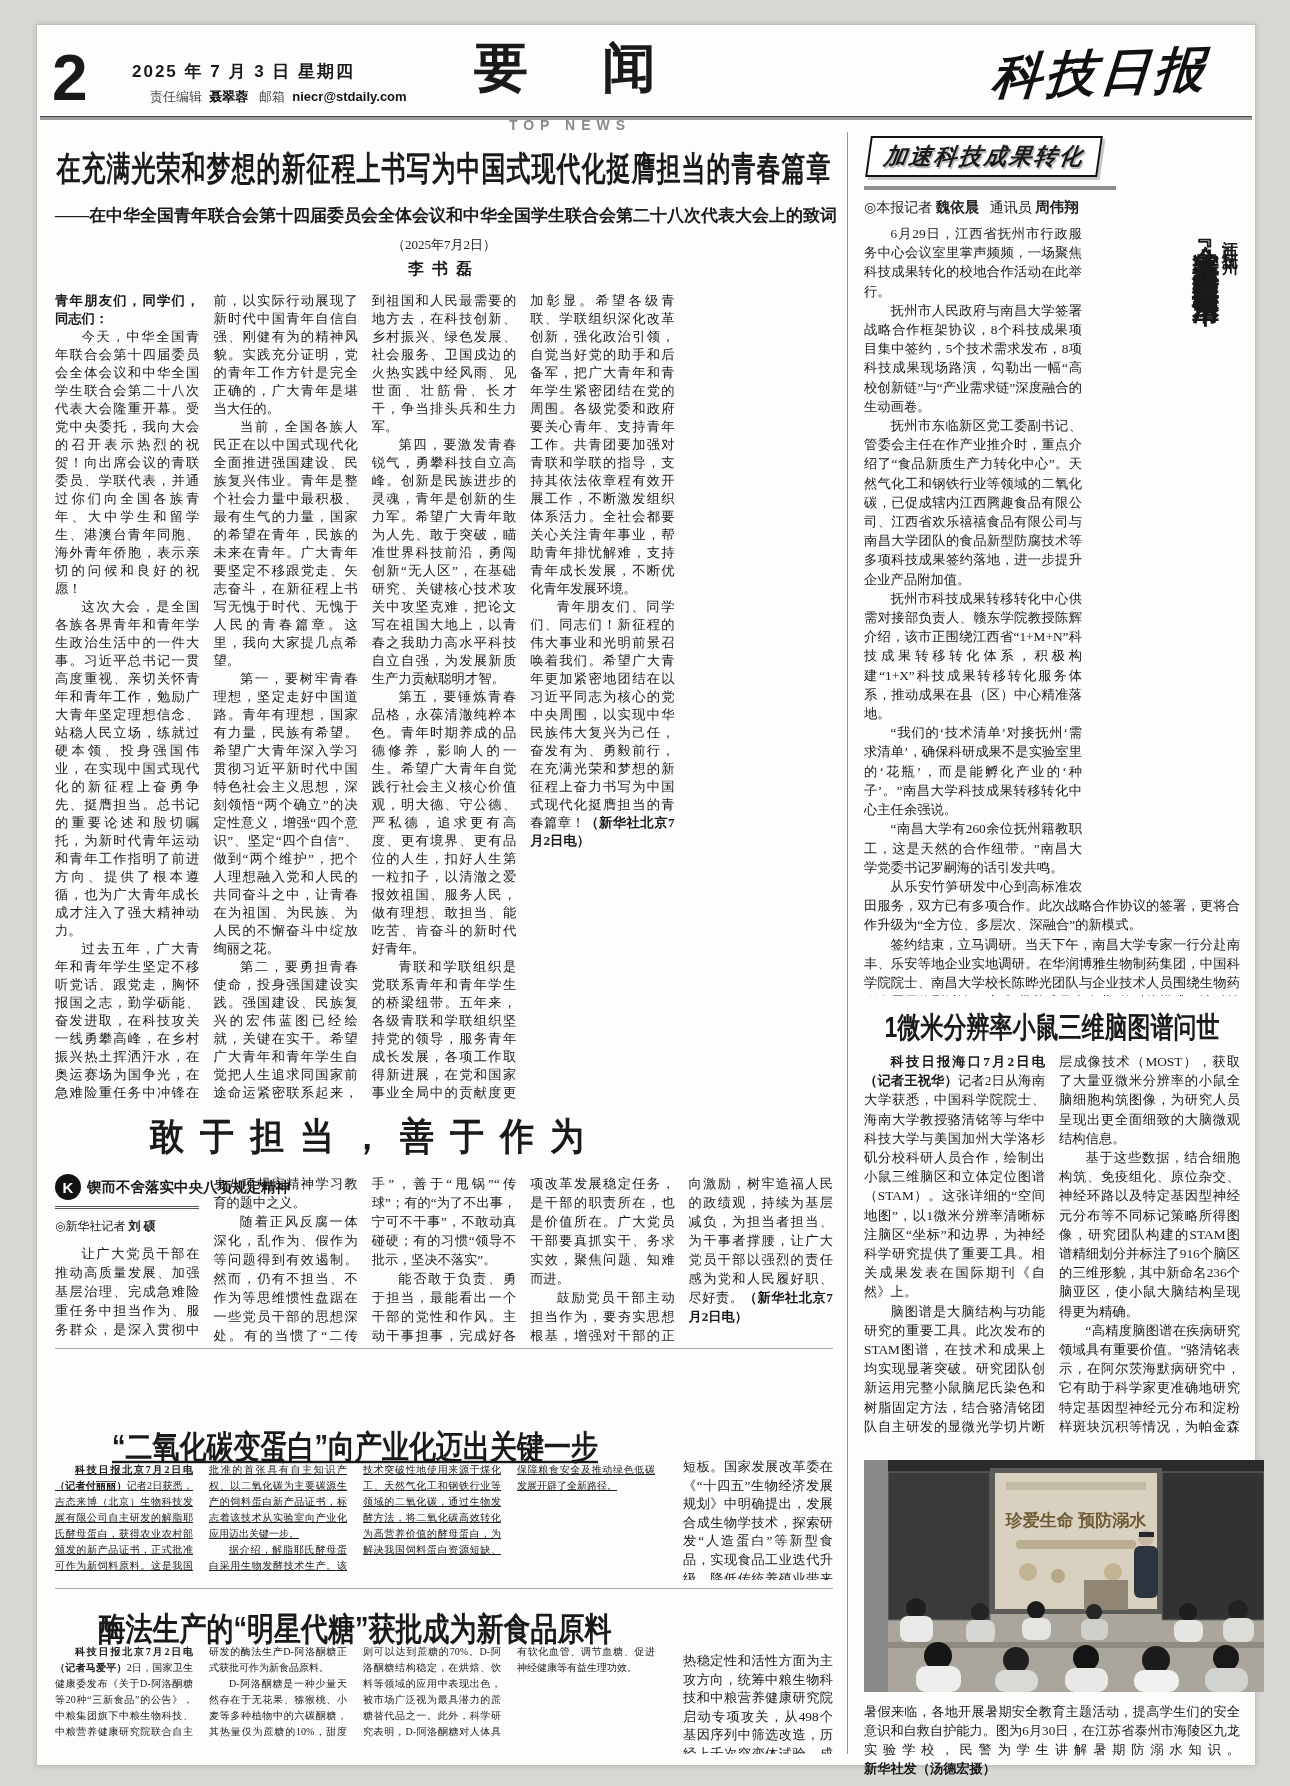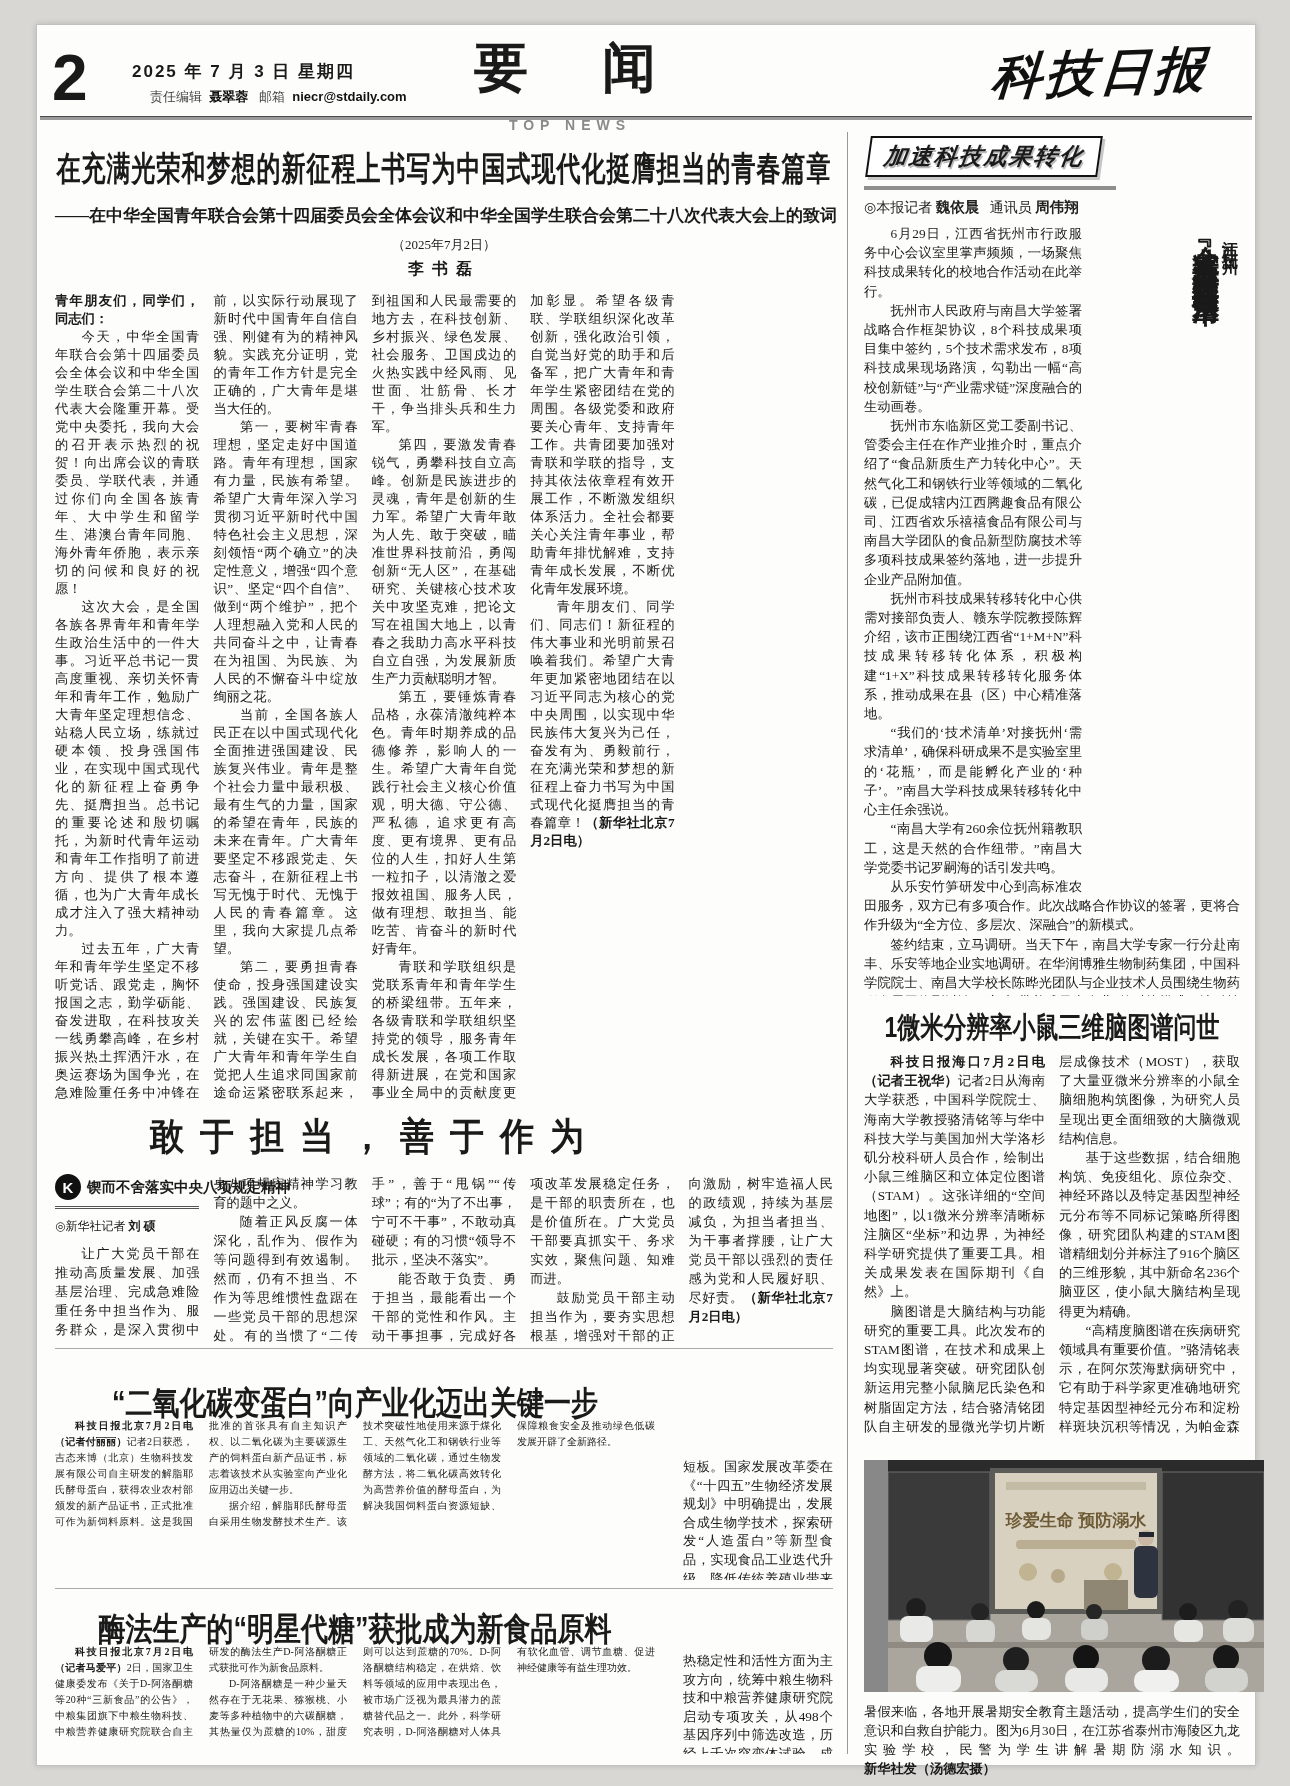--- a/index.html
+++ b/index.html
@@ -67,21 +67,21 @@
   .kickrow{display:flex;align-items:center;gap:6px;border-bottom:3px double #555;padding-bottom:6px;}
   .kico{width:26px;height:26px;border-radius:50%;background:#111;color:#fff;display:flex;align-items:center;
         justify-content:center;font-weight:900;font-size:15px;font-family:"Liberation Sans",sans-serif;flex:0 0 26px;}
   .ktxt{font-size:14.5px;font-weight:900;font-family:"Liberation Sans",sans-serif;white-space:nowrap;}
   .kby{font-size:12px;margin:8px 0 8px 0;}
   
   .botL{width:600px;}
   .bot-h2{text-align:center;font-size:27px;font-weight:900;font-family:"Liberation Sans",sans-serif;
           transform:scaleY(1.2);transform-origin:center top;white-space:nowrap;}
   .bot-body{column-count:4;column-gap:16px;column-fill:auto;font-size:10px;line-height:16px;overflow:hidden;}
-  .co2{left:55px;top:1336px;}
+  .co2{left:55px;top:1380px;text-decoration:underline;}
   .co2 .bot-h2{margin-top:46px;}
   .co2 .bot-body{height:126px;}
   .co2side{left:683px;top:1418px;width:150px;height:162px;font-size:13.2px;line-height:18.6px;overflow:hidden;}
   .alu{left:55px;top:1596px;}
   .alu .bot-h2{margin-top:12px;}
   .alu .bot-body{height:104px;}
   .alside{left:683px;top:1612px;width:150px;height:142px;font-size:13.2px;line-height:18.6px;overflow:hidden;}
 </style>
 </head>
 <body>
@@ -106,22 +106,22 @@
 <div class="abs speech">
   <div class="sp-h1">在充满光荣和梦想的新征程上书写为中国式现代化挺膺担当的青春篇章</div>
   <div class="sp-sub">——在中华全国青年联合会第十四届委员会全体会议和中华全国学生联合会第二十八次代表大会上的致词</div>
   <div class="sp-date">（2025年7月2日）</div>
   <div class="sp-author">李书磊</div>
   <div class="sp-body bodytxt">
       <p class="lead">青年朋友们，同学们，同志们：</p>
       <p>今天，中华全国青年联合会第十四届委员会全体会议和中华全国学生联合会第二十八次代表大会隆重开幕。受党中央委托，我向大会的召开表示热烈的祝贺！向出席会议的青联委员、学联代表，并通过你们向全国各族青年、大中学生和留学生、港澳台青年同胞、海外青年侨胞，表示亲切的问候和良好的祝愿！</p>
       <p>这次大会，是全国各族各界青年和青年学生政治生活中的一件大事。习近平总书记一贯高度重视、亲切关怀青年和青年工作，勉励广大青年坚定理想信念、站稳人民立场，练就过硬本领、投身强国伟业，在实现中国式现代化的新征程上奋勇争先、挺膺担当。总书记的重要论述和殷切嘱托，为新时代青年运动和青年工作指明了前进方向、提供了根本遵循，也为广大青年成长成才注入了强大精神动力。</p>
       <p>过去五年，广大青年和青年学生坚定不移听党话、跟党走，胸怀报国之志，勤学砺能、奋发进取，在科技攻关一线勇攀高峰，在乡村振兴热土挥洒汗水，在奥运赛场为国争光，在急难险重任务中冲锋在前，以实际行动展现了新时代中国青年自信自强、刚健有为的精神风貌。实践充分证明，党的青年工作方针是完全正确的，广大青年是堪当大任的。</p>
+      <p>当前，全国各族人民正在以中国式现代化全面推进强国建设、民族复兴伟业。青年是整个社会力量中最积极、最有生气的力量，国家的希望在青年，民族的未来在青年。广大青年要坚定不移跟党走、矢志奋斗，在新征程上书写无愧于时代、无愧于人民的青春篇章。这里，我向大家提几点希望。</p>
       <p>第一，要树牢青春理想，坚定走好中国道路。青年有理想，国家有力量，民族有希望。希望广大青年深入学习贯彻习近平新时代中国特色社会主义思想，深刻领悟“两个确立”的决定性意义，增强“四个意识”、坚定“四个自信”、做到“两个维护”，把个人理想融入党和人民的共同奋斗之中，让青春在为祖国、为民族、为人民的不懈奋斗中绽放绚丽之花。</p>
-      <p>当前，全国各族人民正在以中国式现代化全面推进强国建设、民族复兴伟业。青年是整个社会力量中最积极、最有生气的力量，国家的希望在青年，民族的未来在青年。广大青年要坚定不移跟党走、矢志奋斗，在新征程上书写无愧于时代、无愧于人民的青春篇章。这里，我向大家提几点希望。</p>
       <p>第二，要勇担青春使命，投身强国建设实践。强国建设、民族复兴的宏伟蓝图已经绘就，关键在实干。希望广大青年和青年学生自觉把人生追求同国家前途命运紧密联系起来，到祖国和人民最需要的地方去，在科技创新、乡村振兴、绿色发展、社会服务、卫国戍边的火热实践中经风雨、见世面、壮筋骨、长才干，争当排头兵和生力军。</p>
       <p>第四，要激发青春锐气，勇攀科技自立高峰。创新是民族进步的灵魂，青年是创新的生力军。希望广大青年敢为人先、敢于突破，瞄准世界科技前沿，勇闯创新“无人区”，在基础研究、关键核心技术攻关中攻坚克难，把论文写在祖国大地上，以青春之我助力高水平科技自立自强，为发展新质生产力贡献聪明才智。</p>
       <p>第五，要锤炼青春品格，永葆清澈纯粹本色。青年时期养成的品德修养，影响人的一生。希望广大青年自觉践行社会主义核心价值观，明大德、守公德、严私德，追求更有高度、更有境界、更有品位的人生，扣好人生第一粒扣子，以清澈之爱报效祖国、服务人民，做有理想、敢担当、能吃苦、肯奋斗的新时代好青年。</p>
       <p>青联和学联组织是党联系青年和青年学生的桥梁纽带。五年来，各级青联和学联组织坚持党的领导，服务青年成长发展，各项工作取得新进展，在党和国家事业全局中的贡献度更加彰显。希望各级青联、学联组织深化改革创新，强化政治引领，自觉当好党的助手和后备军，把广大青年和青年学生紧密团结在党的周围。各级党委和政府要关心青年、支持青年工作。共青团要加强对青联和学联的指导，支持其依法依章程有效开展工作，不断激发组织体系活力。全社会都要关心关注青年事业，帮助青年排忧解难，支持青年成长发展，不断优化青年发展环境。</p>
       <p>青年朋友们、同学们、同志们！新征程的伟大事业和光明前景召唤着我们。希望广大青年更加紧密地团结在以习近平同志为核心的党中央周围，以实现中华民族伟大复兴为己任，奋发有为、勇毅前行，在充满光荣和梦想的新征程上奋力书写为中国式现代化挺膺担当的青春篇章！<b>（新华社北京7月2日电）</b></p>
     </div>
 </div>
 
 <div class="abs vdiv"></div>
 <div class="abs hdiv1"></div>

